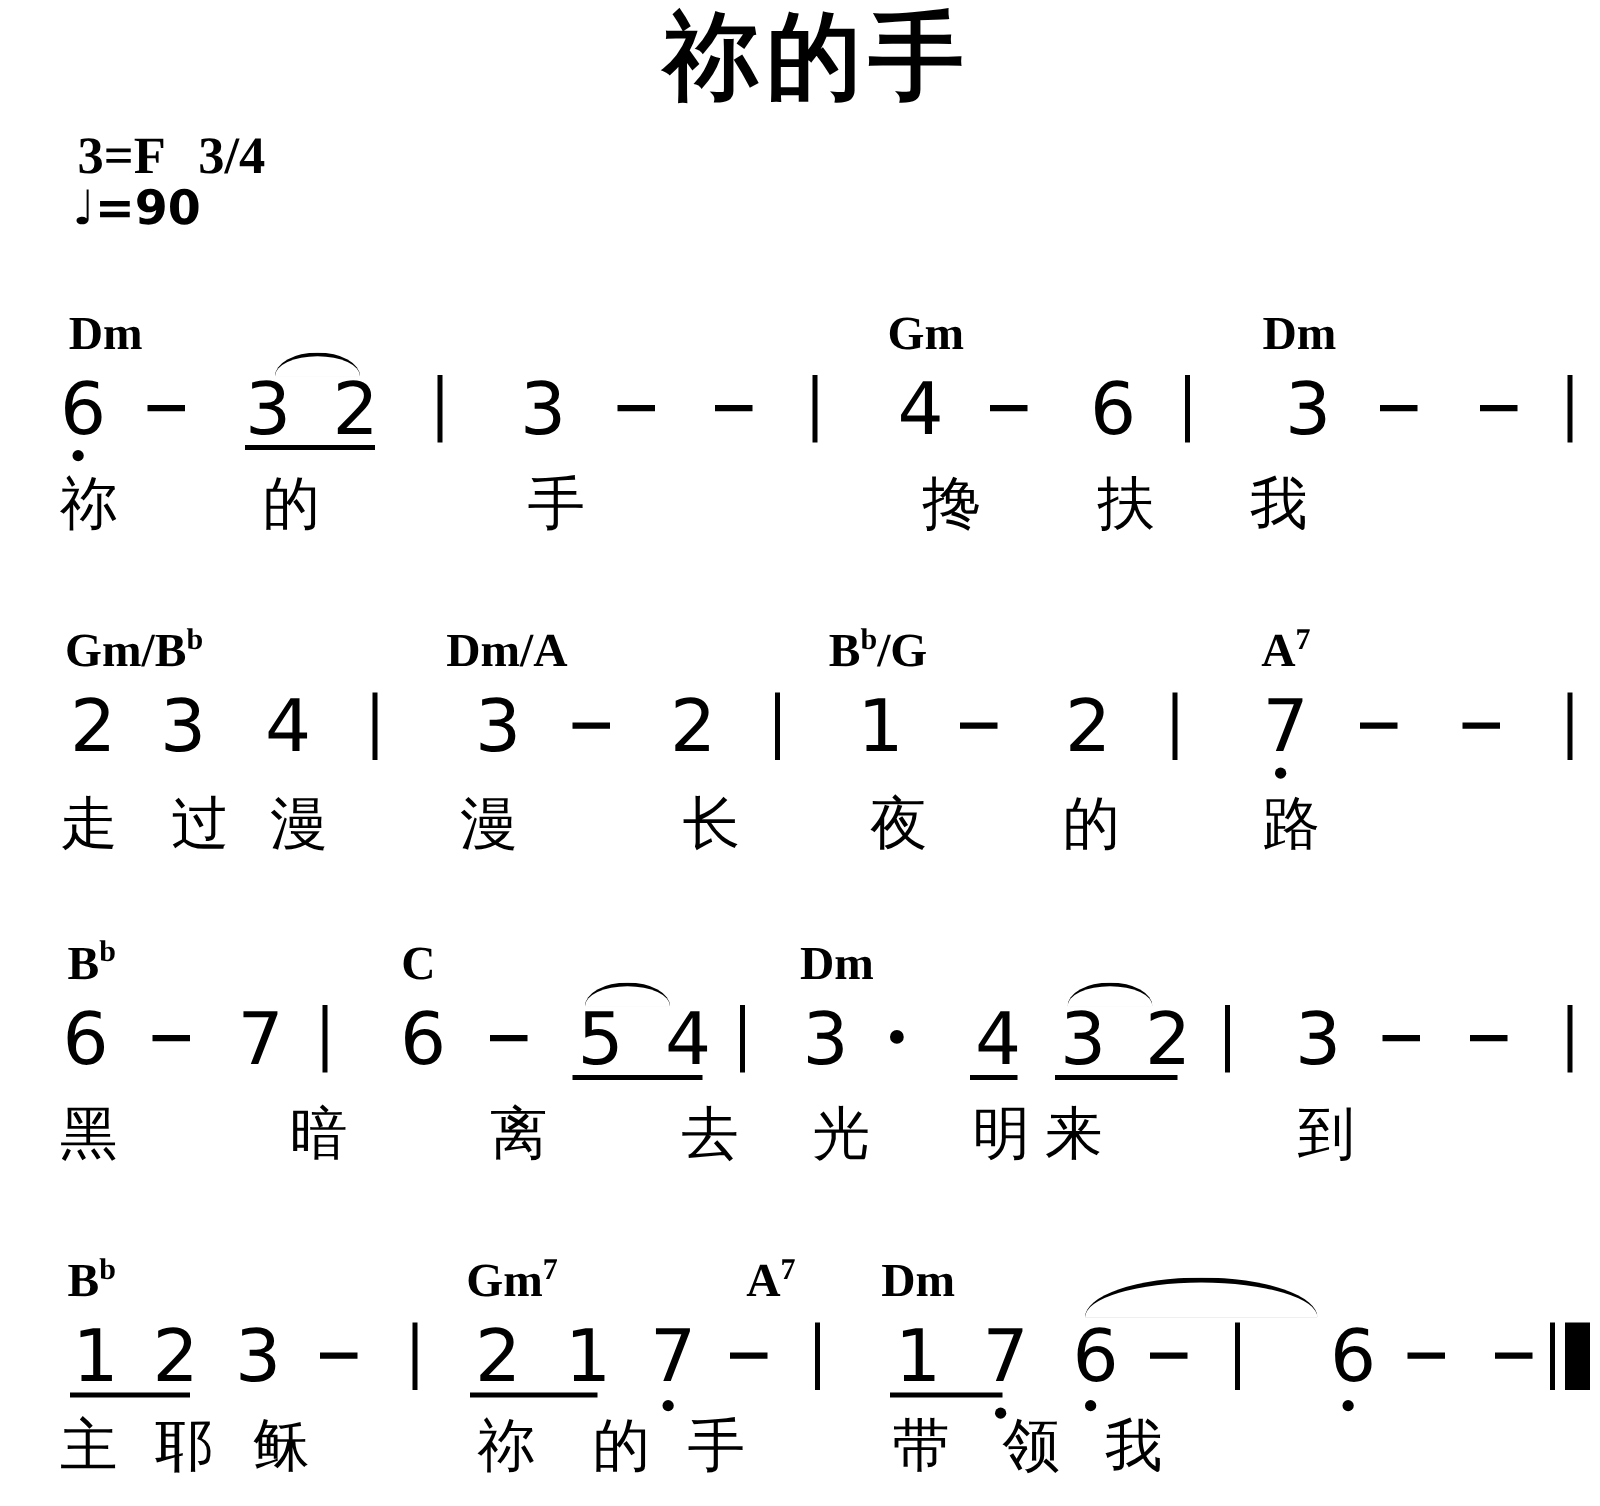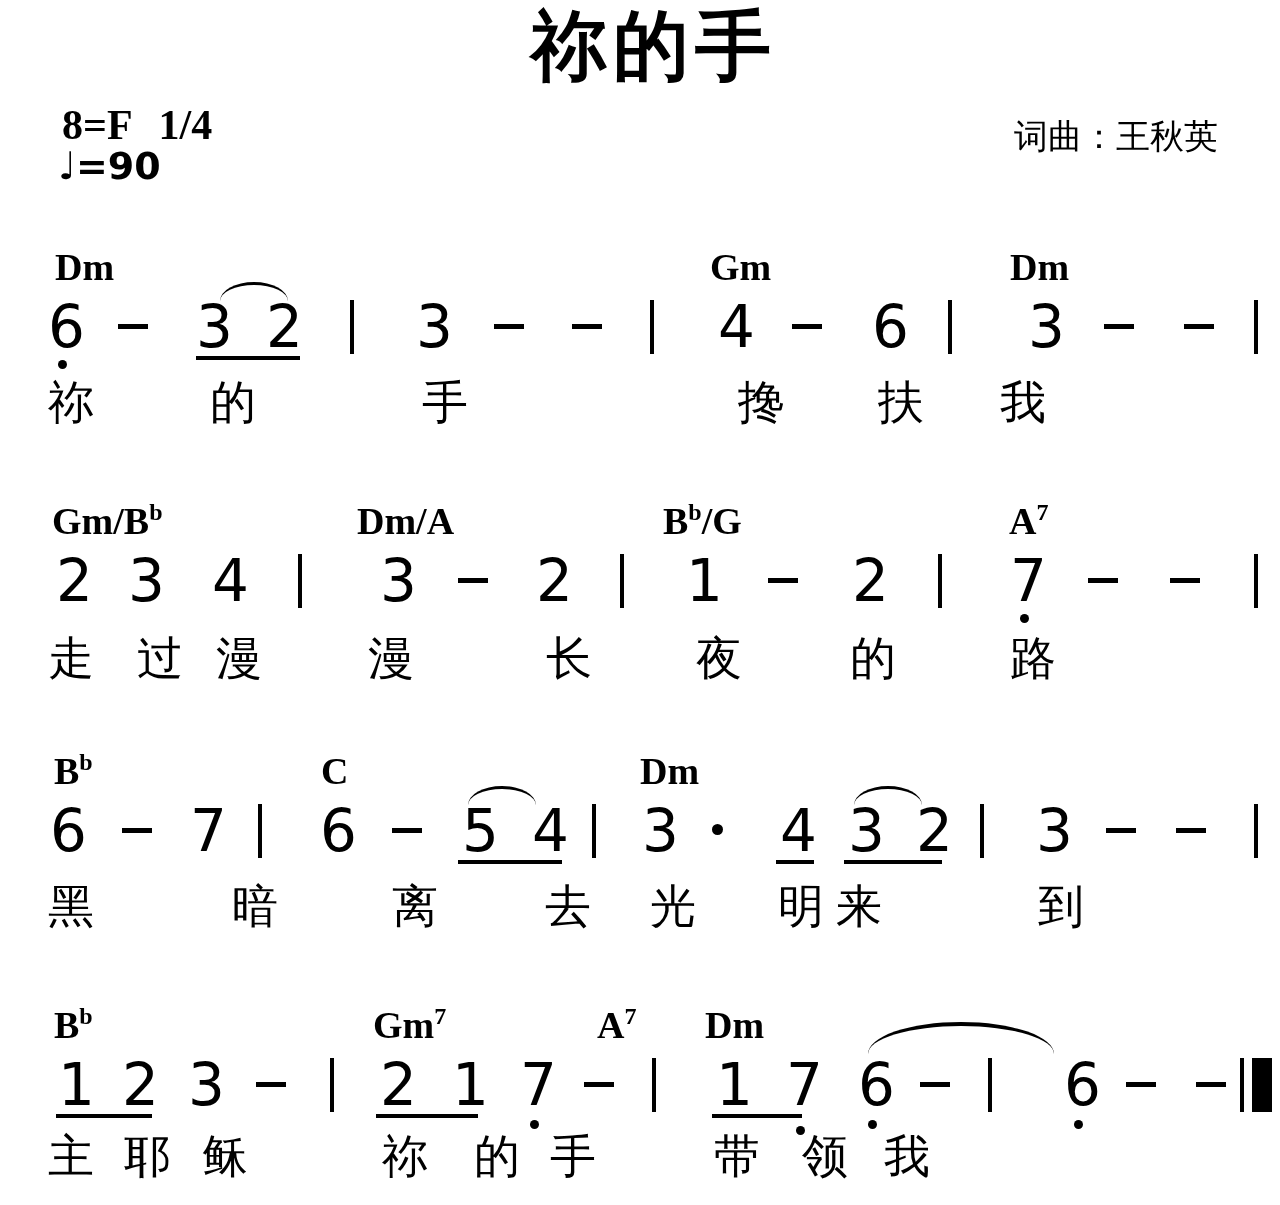--- a/index.html
+++ b/index.html
@@ -23,23 +23,22 @@
   .slur.big{border-top-width:4px;}
   .lowdot{position:absolute;width:9px;height:9px;border-radius:50%;background:#000;}
   .augdot{position:absolute;width:11px;height:11px;border-radius:50%;background:#000;}
   .lyric{position:absolute;font-family:"Liberation Serif",serif;font-size:46px;line-height:1;white-space:nowrap;}
 </style>
 </head>
 <body>
 
 <div id="canvas">
   <div class="title" style="left: 654px; top: 8px;">祢的手</div>
-  <div class="keyline" style="left: 62px; top: 104px;"><span>8=F</span><span class="gap"></span><span>1/4</span></div>
+  <div class="keyline" style="left: 62px; top: 104px;"><span>3=F</span><span class="gap"></span><span>3/4</span></div>
   <div class="tempo" style="left: 58px; top: 147px;">♩=90</div>
-  <div class="credit" style="left: 1014px; top: 120px;">词曲：王秋英</div>
 <span class="chord" style="left: 55px; top: 248px;"><span>Dm</span></span>
     <span class="chord" style="left: 710px; top: 248px;"><span>Gm</span></span>
     <span class="chord" style="left: 1010px; top: 248px;"><span>Dm</span></span>
     <span class="note" style="left: 48px; top: 298px;">6</span>
     <div class="dash" style="left: 118px; top: 324px;"></div>
     <span class="note" style="left: 196px; top: 298px;">3</span>
     <span class="note" style="left: 266px; top: 298px;">2</span>
     <div class="bar" style="left: 350px; top: 300px;"></div>
     <span class="note" style="left: 416px; top: 298px;">3</span>
     <div class="dash" style="left: 494px; top: 324px;"></div>

